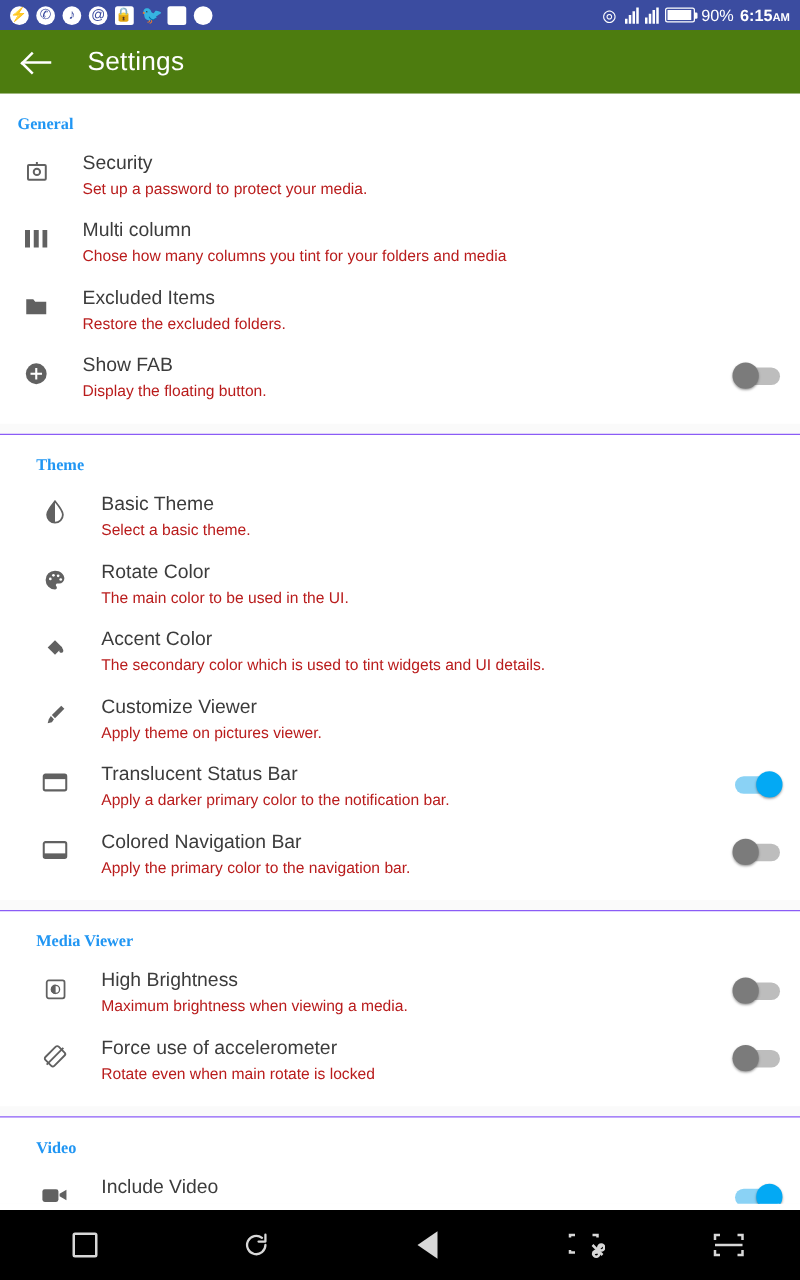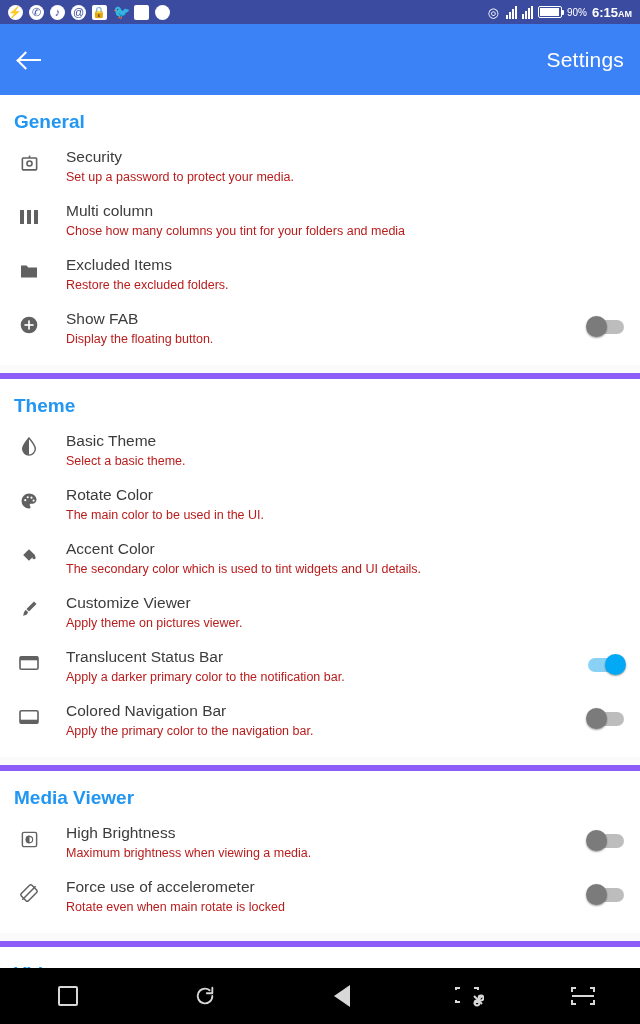--- a/index.html
+++ b/index.html
@@ -31,58 +31,58 @@
   .bars i { width: 2px; background: #ffffff; display: block; }
   .battery {
     width: 24px; height: 12px; border: 1.5px solid #ffffff; border-radius: 2px;
     position: relative; display: inline-block;
   }
   .battery::after {
     content: ""; position: absolute; right: -3px; top: 3px;
     width: 2px; height: 5px; background: #ffffff; border-radius: 0 1px 1px 0;
   }
   .battery i { position: absolute; left: 1px; top: 1px; bottom: 1px; width: 19px; background: #ffffff; }
-  .pct { font-size: 10px; }
+  .pct { font-size: 13px; }
   .clock { font-size: 13px; font-weight: bold; }
   .clock small { font-size: 9px; font-weight: bold; }
 
   
   .appbar {
-    height: 71px;
-    background: #3b82f6;
+    height: 51px;
+    background: #4d7c0f;
     display: flex;
     align-items: center;
     padding: 0 16px;
     color: #ffffff;
-    justify-content: space-between;
   }
   .back {
     width: 28px; height: 28px; position: relative; cursor: pointer;
     margin-right: 26px;
   }
   .back::before {
     content: ""; position: absolute; left: 3px; top: 13px;
     width: 22px; height: 2px; background: #ffffff;
   }
   .back::after {
     content: ""; position: absolute; left: 3px; top: 8px;
     width: 11px; height: 11px; border-left: 2px solid #ffffff; border-bottom: 2px solid #ffffff;
     transform: rotate(45deg);
   }
   .appbar-title { font-size: 21px; letter-spacing: .2px; }
 
   
   .content { background: #fafafa; height: calc(1024px - 24px - 56px - 56px); overflow: hidden; }
   .section { background: #ffffff; padding-bottom: 10px; }
-  .section + .section { border-top: 6px solid #8b5cf6; margin-top: 8px; }
+  .section + .section { border-top: 1px solid #8b5cf6; margin-top: 8px; padding-left: 15px; }
   .section-title {
     color: #2196f3;
-    font-size: 19px;
+    font-size: 13px;
     font-weight: bold;
     padding: 16px 16px 6px 14px;
+    font-family: Liberation Serif, serif;
   }
   .row {
     display: flex;
     align-items: flex-start;
     padding: 7px 16px 7px 14px;
     min-height: 48px;
     position: relative;
     gap: 12px;
   }
   .row-icon {

